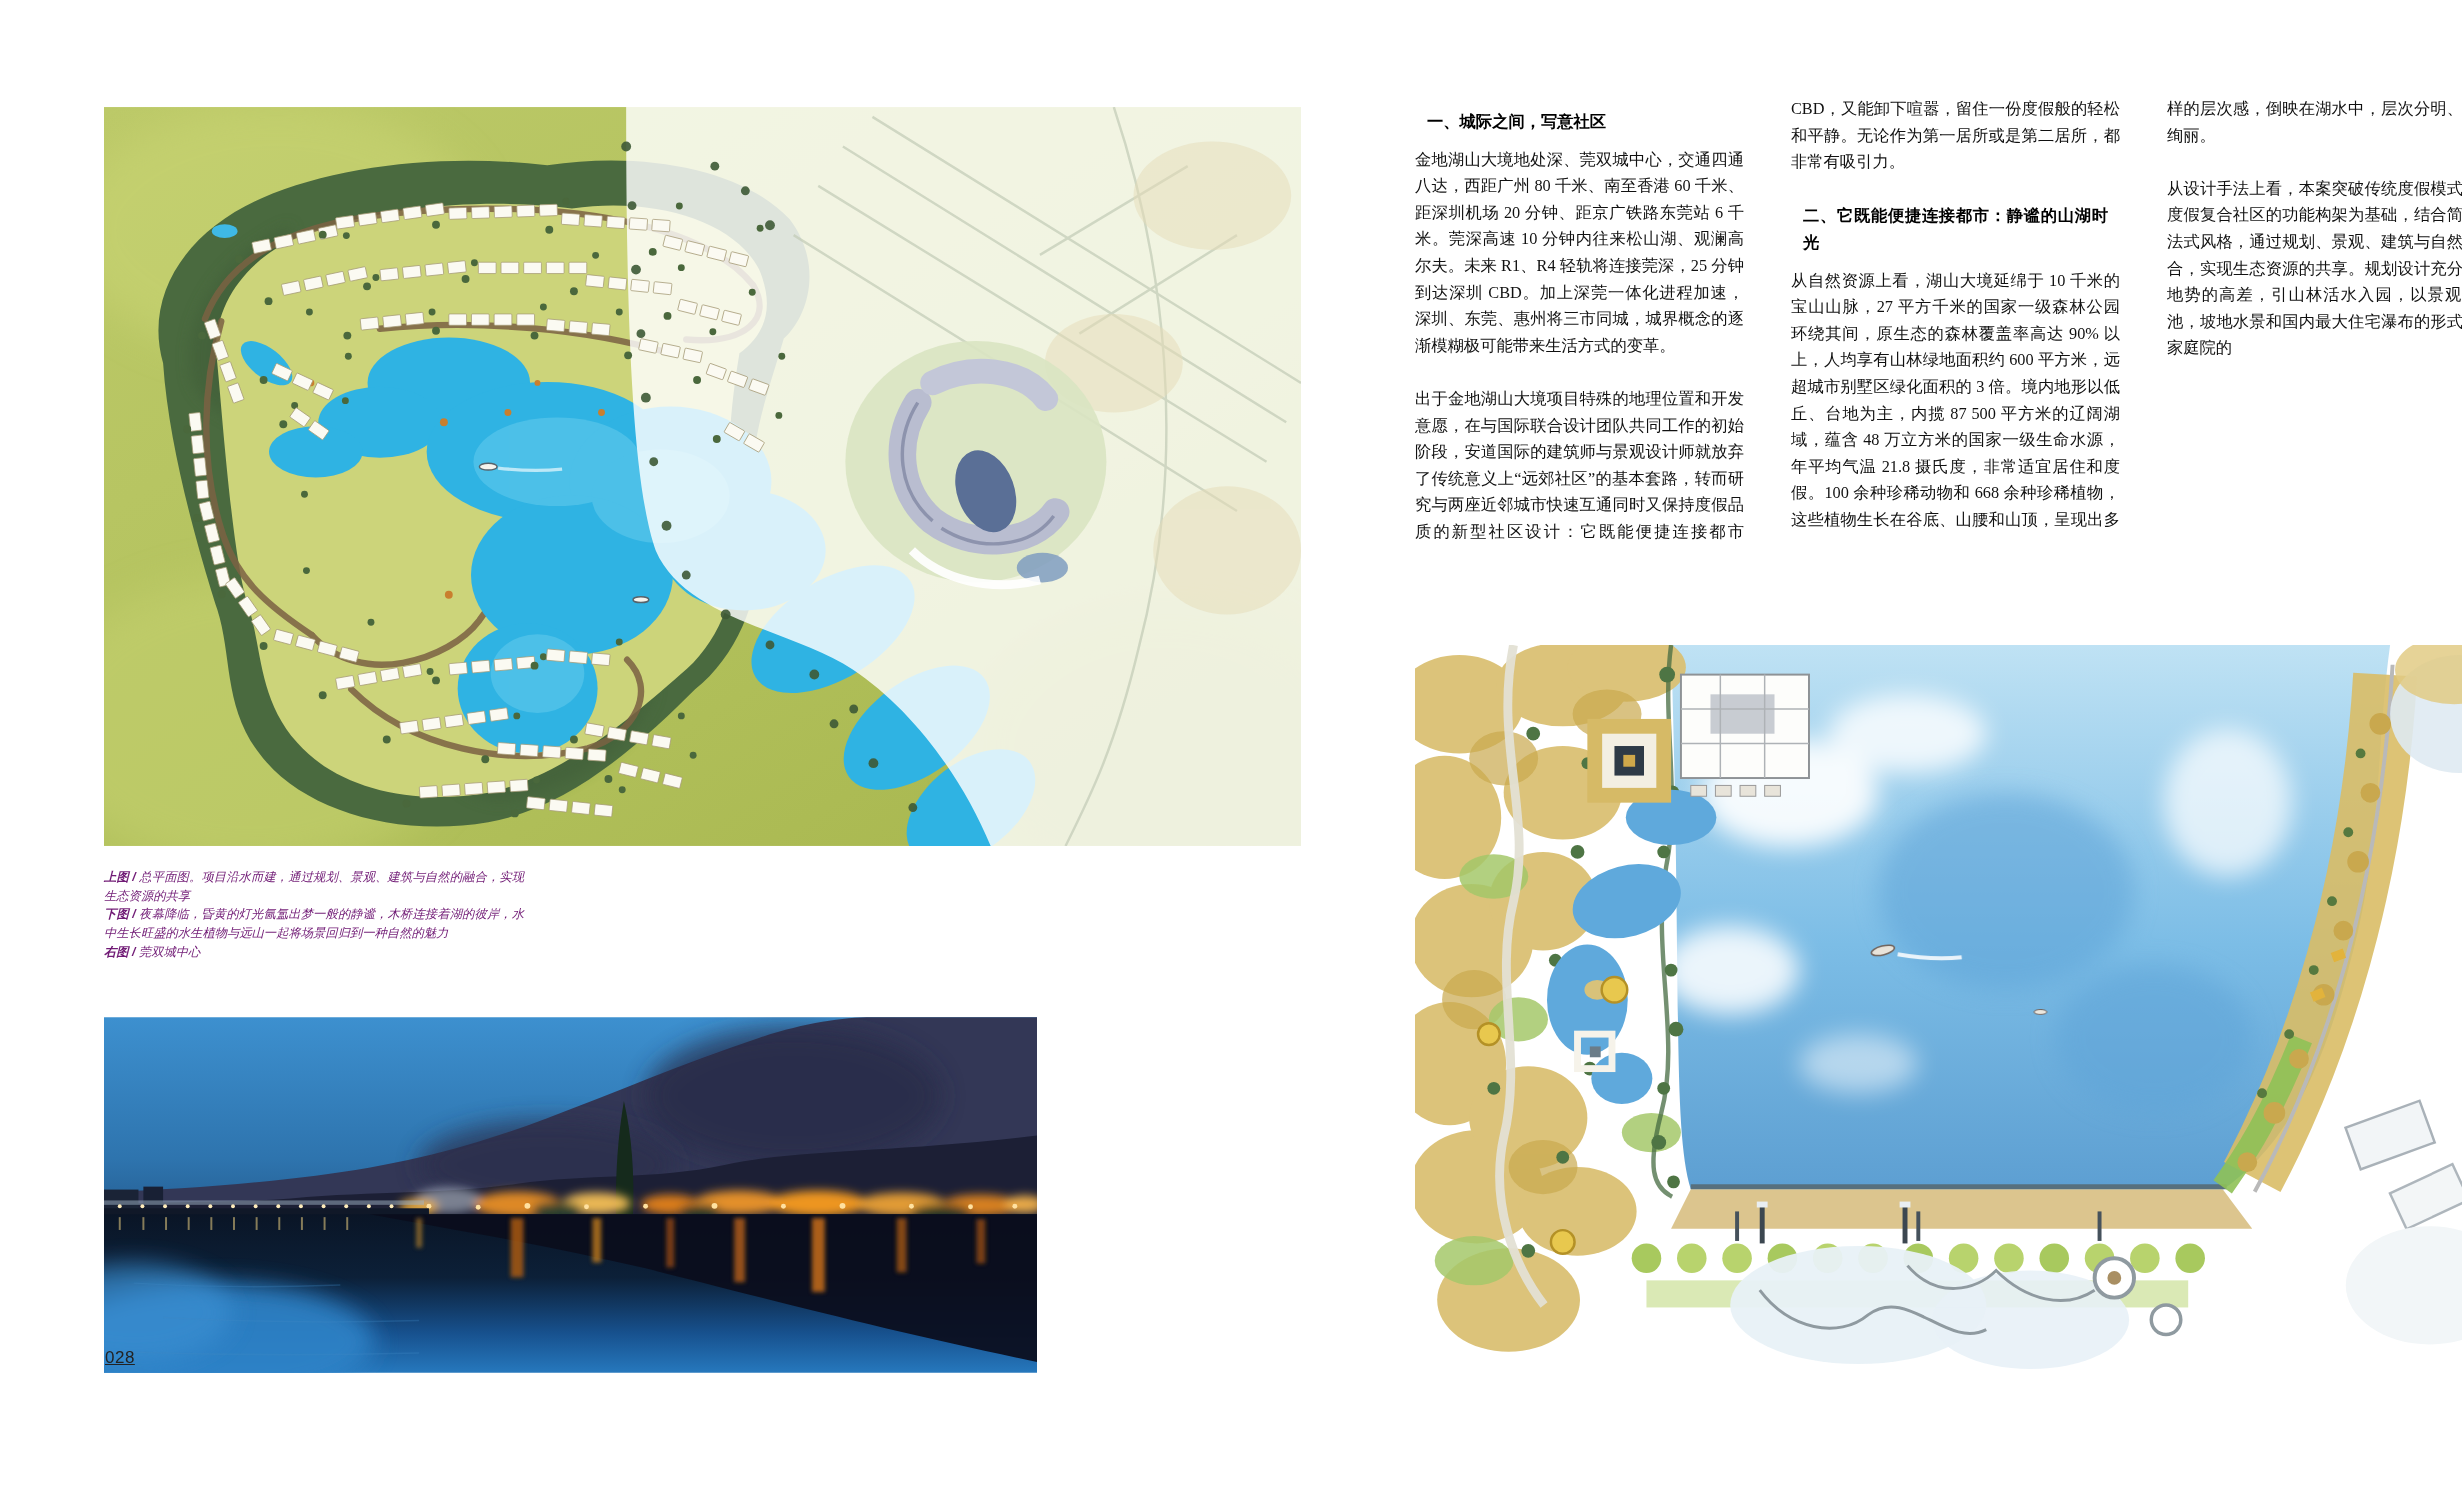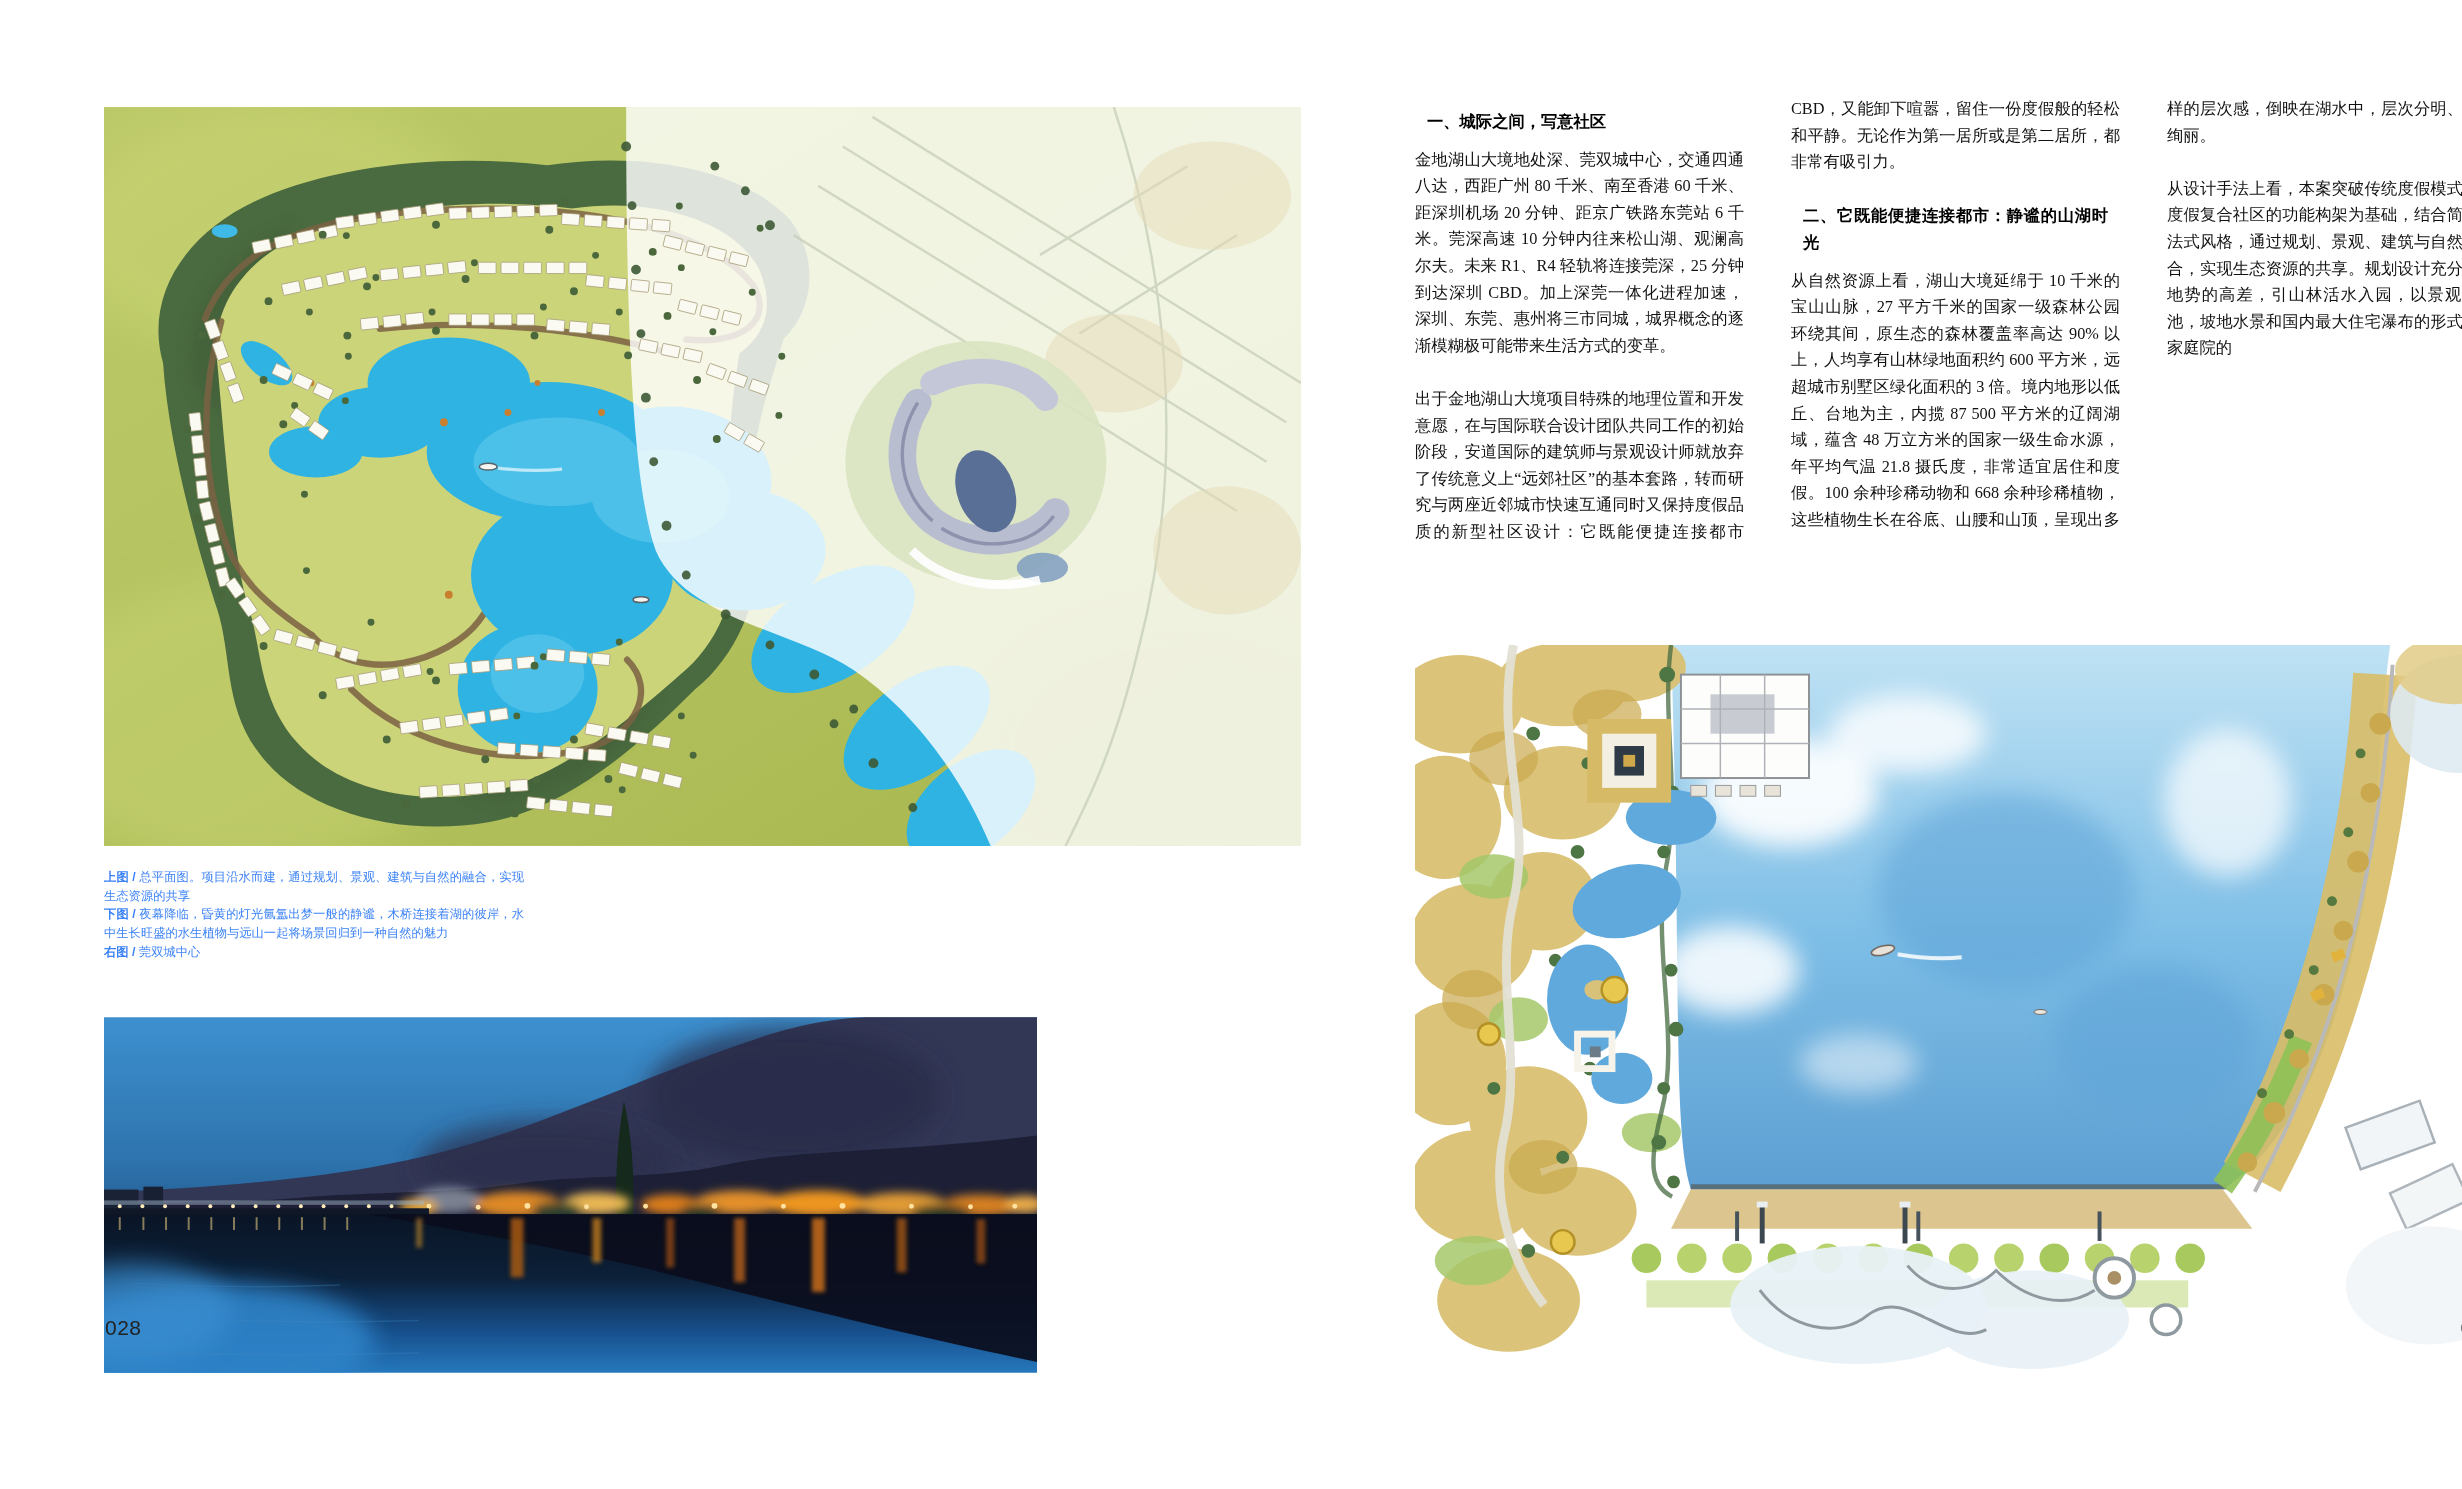--- a/index.html
+++ b/index.html
@@ -4,25 +4,25 @@
 <style>
   html,body{margin:0;padding:0;background:#ffffff;width:2594px;height:1489px;overflow:hidden;}
   #spread{position:relative;width:2594px;height:1489px;background:#ffffff;
           font-family:"Liberation Serif",serif;color:#1a1a1a;}
   .figure{position:absolute;overflow:hidden;}
   svg{display:block;}
 
   
   #master-plan{left:104px;top:107px;width:1197px;height:739px;}
   #caption-block{position:absolute;left:104px;top:868px;width:420px;
-                 font-size:12.3px;line-height:18.7px;text-align:justify;color:#3b82f6;}
+                 font-size:12.3px;line-height:18.7px;text-align:justify;color:#701a75;font-style:italic;}
   .cap-label{font-family:"Liberation Sans",sans-serif;font-weight:bold;}
   #night-photo{left:104px;top:1017px;width:933px;height:356px;}
-  .pagenum{position:absolute;top:1316px;font-family:"Liberation Sans",sans-serif;
-           font-size:21px;color:#222;letter-spacing:0.5px;}
+  .pagenum{position:absolute;top:1348px;font-family:"Liberation Sans",sans-serif;
+           font-size:17px;color:#222;letter-spacing:0.5px;text-decoration:underline;}
   #pagenum-left{left:105px;}
   #pagenum-right{left:2423px;width:74px;text-align:right;}
 
   
   #article{position:absolute;left:1415px;top:96px;width:1081px;height:474px;
            column-count:3;column-gap:47px;column-fill:auto;
            font-size:16.3px;line-height:26.6px;text-align:justify;color:#111;}
   #article h3{font-family:"Liberation Sans",sans-serif;font-size:16.3px;line-height:26.6px;
               font-weight:bold;margin:12px;color:#000;}
   #article h3.sec-gap{margin-top:26.6px;}

